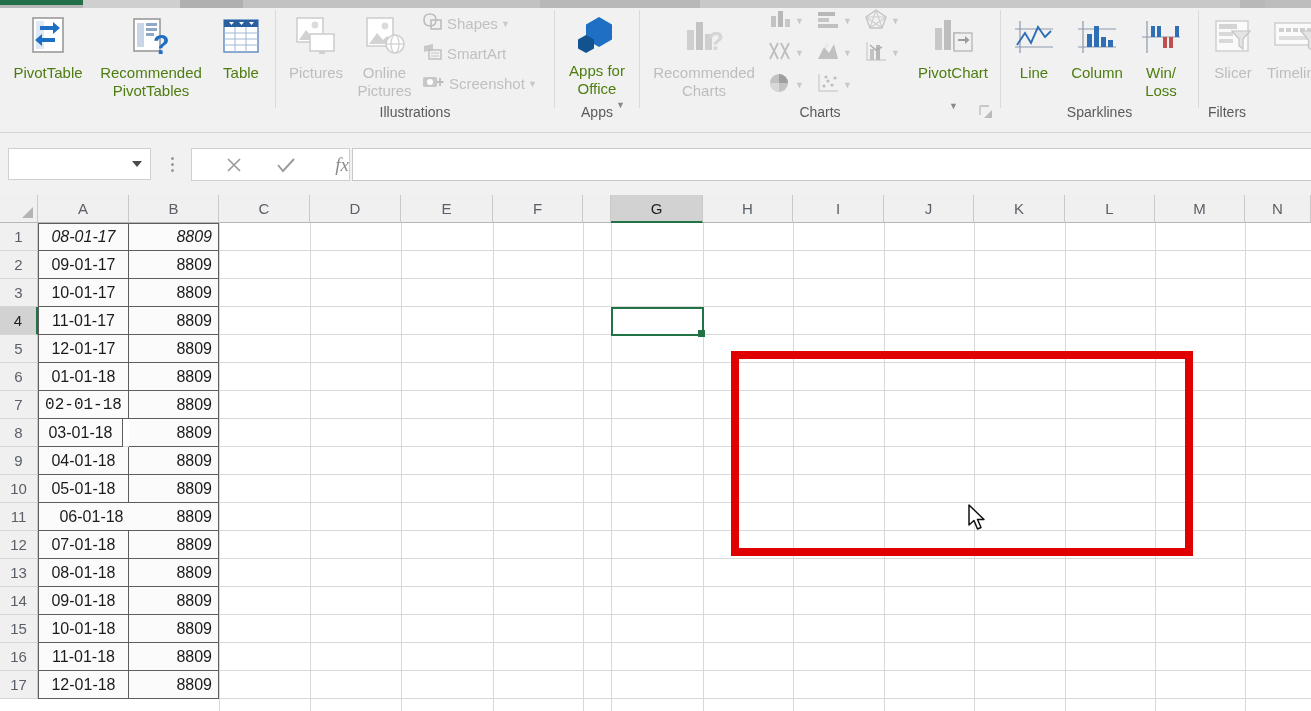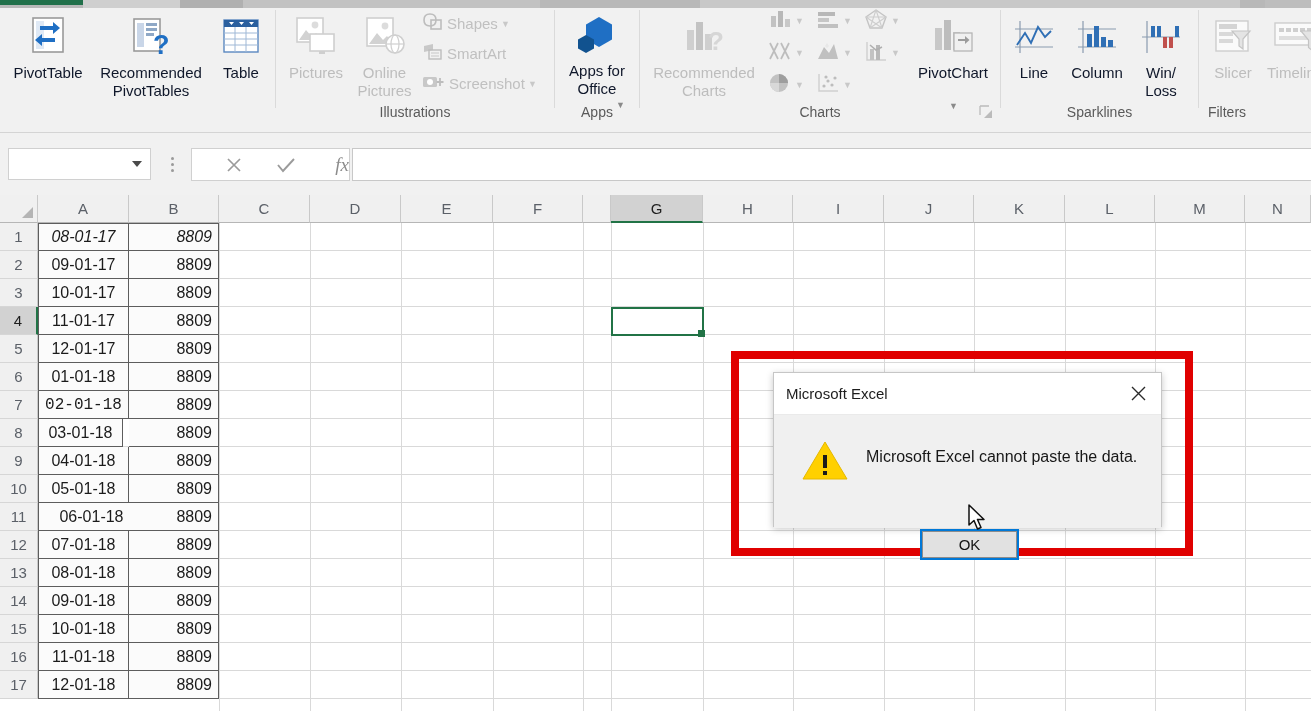--- a/index.html
+++ b/index.html
@@ -37,21 +37,21 @@
     position: absolute; bottom: 5px; width: 100%;
     text-align: center; font-size: 14px; color: #5a5a5a;
   }
   .group-sep {
     position: absolute; top: 10px; width: 1px; height: 98px; background: #dadada;
   }
   .btn {
     position: absolute; text-align: center; cursor: default;
   }
   .btn-label {
-    font-size: 15px; color: #0f172a; line-height: 18px; white-space: pre-line;
+    font-size: 15px; color: #4d7c0f; line-height: 18px; white-space: pre-line;
   }
   .btn-label.dim { color: #bdbdbd; }
   .icon-box { display: flex; align-items: center; justify-content: center; }
   .small-btn {
     position: absolute; display: flex; align-items: center; gap: 3px;
     font-size: 15px; color: #3b3b3b;
   }
   .small-btn .t.dim { color: #c0c0c0; }
   .caret { font-size: 9px; color: #8a8a8a; }
   .caret.dim { color: #c8c8c8; }
@@ -673,41 +673,20 @@
         <div class="cell data colA" style="left: 38px; top: 476px; width: 91px;">12-01-18</div>
         <div class="cell data colB" style="left: 129px; top: 476px; width: 90px;">8809</div>
       </div>
 
     <div class="selcell" style="left:611px;top:112px;width:93px;height:29px;"></div>
     <div class="fillhandle" style="left:698px;top:135px;"></div>
   </div>
 
   <div class="redbox"></div>
 
-  <div class="dialog">
-    <div class="dlg-title">
-      <span>Microsoft Excel</span>
-    </div>
-    <div class="dlg-close">
-      <svg width="17" height="17" viewBox="0 0 17 17">
-        <path d="M2 2 L15 15 M15 2 L2 15" stroke="#2a2a2a" stroke-width="1.4" fill="none"></path>
-      </svg>
-    </div>
-    <div class="dlg-body">
-      <div class="warn-icon">
-        <svg width="48" height="42" viewBox="0 0 48 42">
-          <path d="M24 3 L46 40 L2 40 Z" fill="#ffd000" stroke="#e5b800" stroke-width="1"></path>
-          <rect x="22" y="16" width="4" height="13" fill="#1a1a1a"></rect>
-          <rect x="22" y="32" width="4" height="4" fill="#1a1a1a"></rect>
-        </svg>
-      </div>
-      <div class="dlg-msg">Microsoft Excel cannot paste the data.</div>
-      <div class="okbtn">OK</div>
-    </div>
-  </div>
 
   <div class="cursor">
     <svg width="22" height="30" viewBox="0 0 22 30">
       <path d="M1 1 L1 21 L6 16.5 L9.5 25 L13 23.5 L9.5 15.5 L16 15.5 Z" fill="#ffffff" stroke="#111111" stroke-width="1.5" stroke-linejoin="round"></path>
     </svg>
   </div>
 
 </div>
 
 </body></html>

